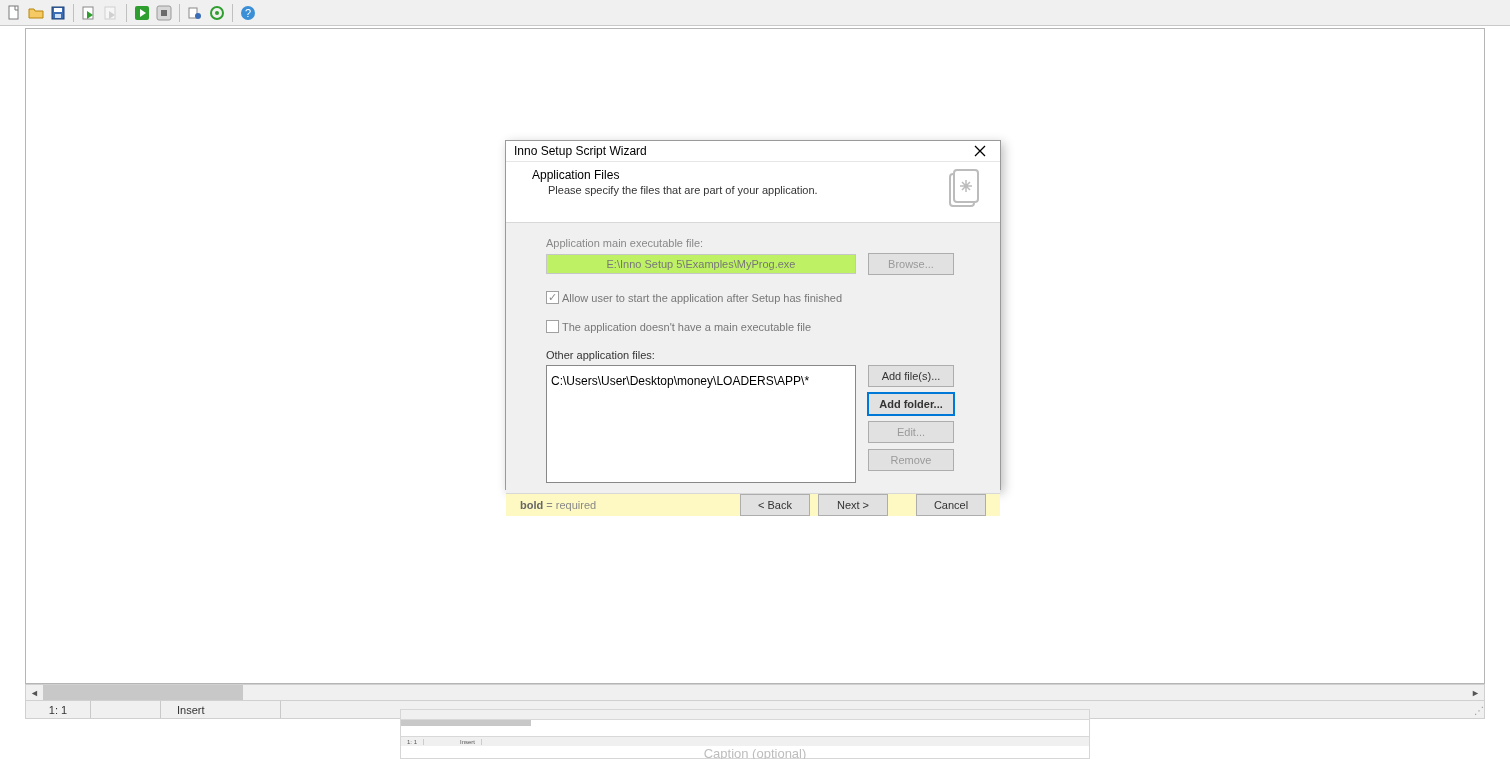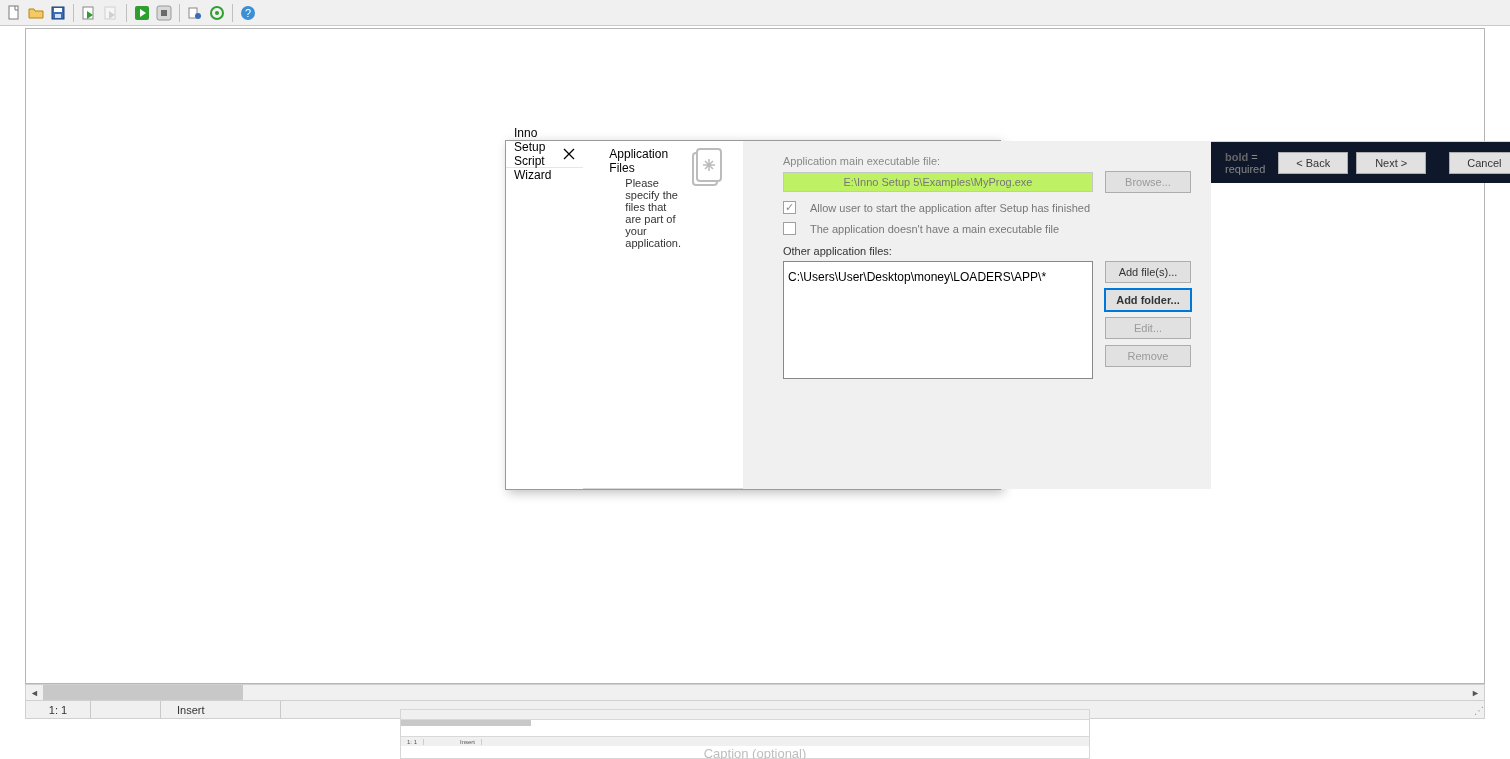--- a/index.html
+++ b/index.html
@@ -55,21 +55,21 @@
 .thumb-strip .ts-bar::after { content:""; position:absolute; left:0; top:10px; width:130px; height:6px; background:#c8c8c8; }
 .thumb-strip .ts-stat { position:absolute; bottom:12px; left:0; right:0; height:10px; background:#f0f0f0; border-top:1px solid #d8d8d8; font-size:6px; color:#555; display:flex; align-items:center; }
 .thumb-strip .ts-stat span { border-right:1px solid #ccc; padding:0 6px; }
 .caption-hint { position:absolute; left:50%; transform:translateX(-50%); bottom:-2px; font-size:13px; color:#bdbdbd; font-style:normal; }
 
 
 .dialog {
   position:absolute; left:505px; top:140px; width:496px; height:350px;
   background:#fff; border:1px solid #9a9a9a;
   box-shadow: 3px 3px 10px rgba(0,0,0,0.25);
-  display:flex; flex-direction:row;
+  display:flex; flex-direction:column;
 }
 .dlg-title {
   height:27px; display:flex; align-items:center; padding:0 8px;
   font-size:12px; color:#000; background:#fff; border-bottom:1px solid #e6e6e6;
 }
 .dlg-title .close { margin-left:auto; width:24px; height:20px; display:flex; align-items:center; justify-content:center; cursor:pointer; font-size:14px; }
 .dlg-header {
   padding:6px 18px 10px 26px; background:#fff; border-bottom:1px solid #d8d8d8;
   display:flex; align-items:flex-start;
 }
@@ -85,34 +85,34 @@
   width:310px; height:20px; border:1px solid #c6c6c6; background:#fff; color:#777;
   font-size:11px; padding:0 4px;
 }
 .row-exe input[disabled] { background:#bef264;text-align:center; }
 .btn {
   height:22px; min-width:86px; background:#e1e1e1; border:1px solid #adadad;
   font-size:11px; color:#333; cursor:pointer; padding:0 10px;
 }
 .btn:disabled { color:#9a9a9a; cursor:default; }
 .btn.focus { border:1px solid #0078d7; outline:1px solid #0078d7;font-weight:bold; }
-.chk-row { display:flex; align-items:center; gap:14px; margin:8px 0; font-size:11px; }
+.chk-row { display:flex; align-items:center; gap:3px; margin:16px 0; font-size:11px; }
 .chk {
   width:13px; height:13px; border:1px solid #a0a0a0; background:#fff; display:inline-flex;
   align-items:center; justify-content:center; font-size:10px; color:#888;
 }
 .chk.checked::after { content:"✓"; color:#8a8a8a; font-size:11px; line-height:1; }
 .files-row { display:flex; gap:12px; align-items:flex-start; }
 .files-list {
   width:310px; height:118px; border:1px solid #888; background:#fff; padding:8px 4px;
   font-size:12px; color:#000; overflow:auto;
 }
 .files-btns { display:flex; flex-direction:column; gap:6px; }
 .dlg-footer {
-  height:42px; background:#0f172a; border-top:1px solid #d8d8d8;
+  height:42px; background:#fef9c3; border-top:1px solid #d8d8d8;
   display:flex; align-items:center; padding:0 14px; gap:8px;
 }
 .dlg-footer .req { font-size:11px; color:#888; margin-right:auto; }
 .dlg-footer .req b { color:#666; }
 .dlg-footer .btn { min-width:70px; }
 .dlg-footer .gap { width:12px; }
 </style>
 </head>
 <body>
 

